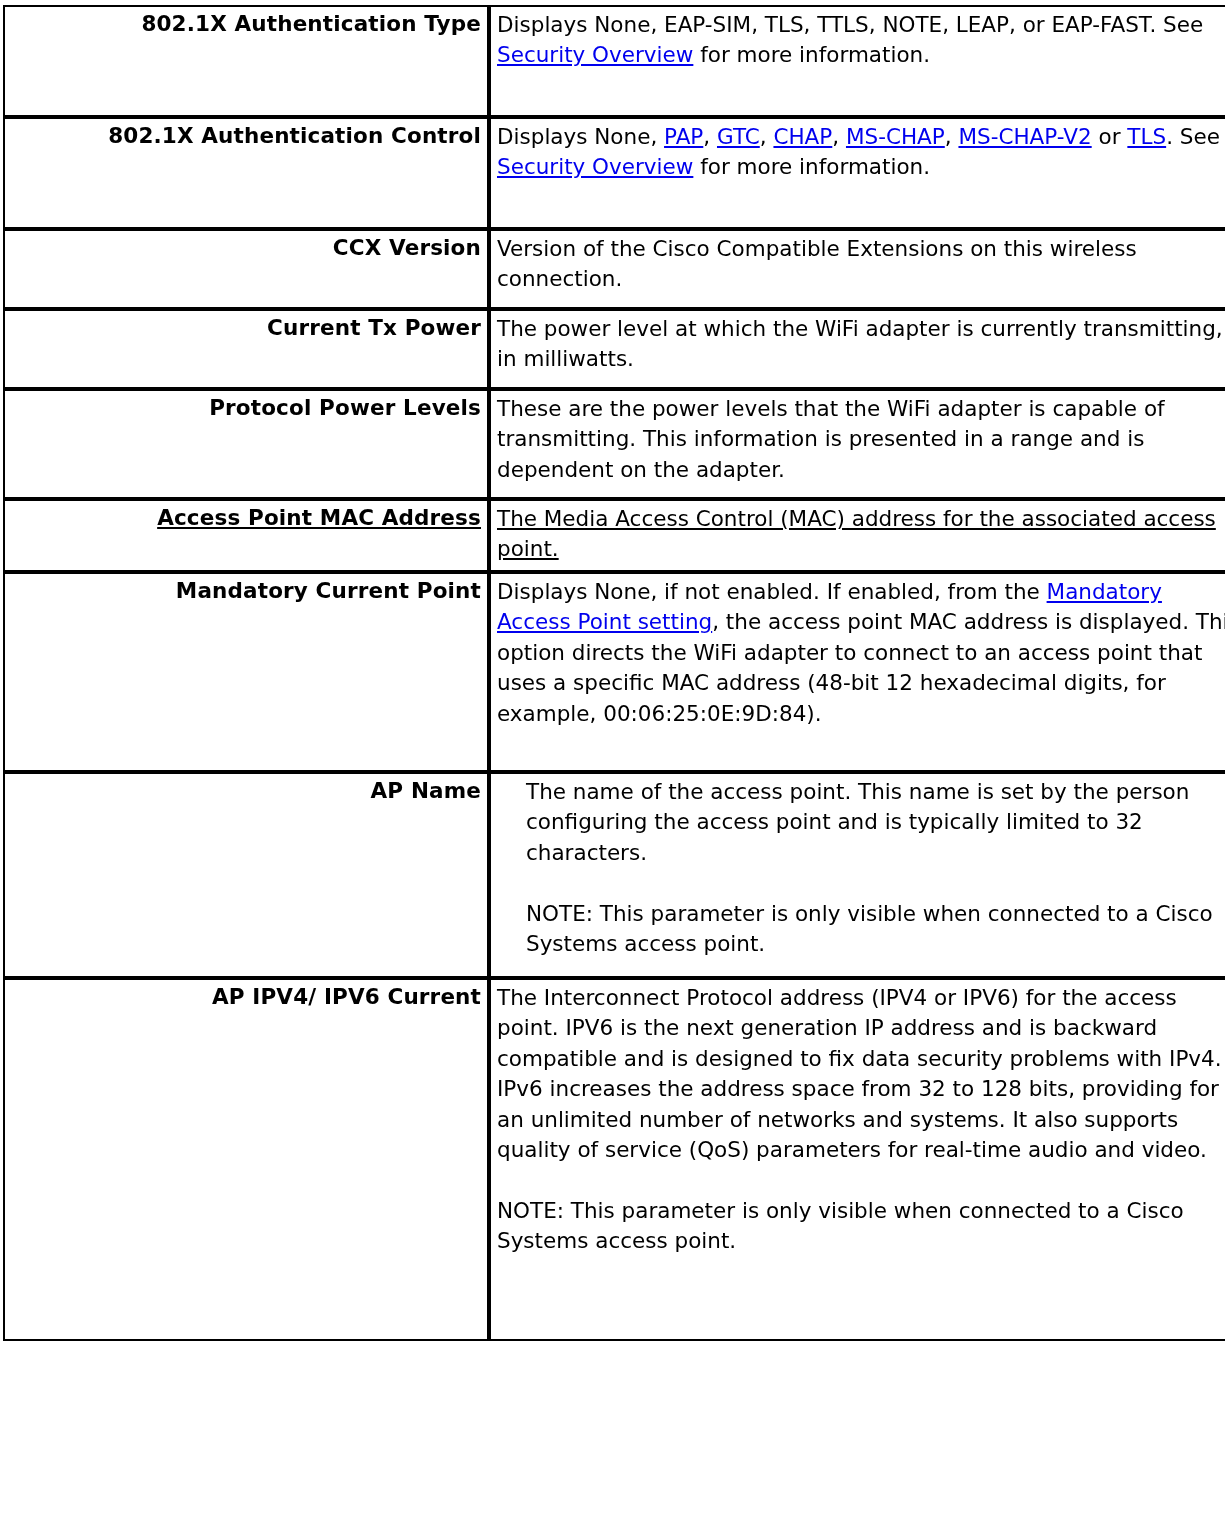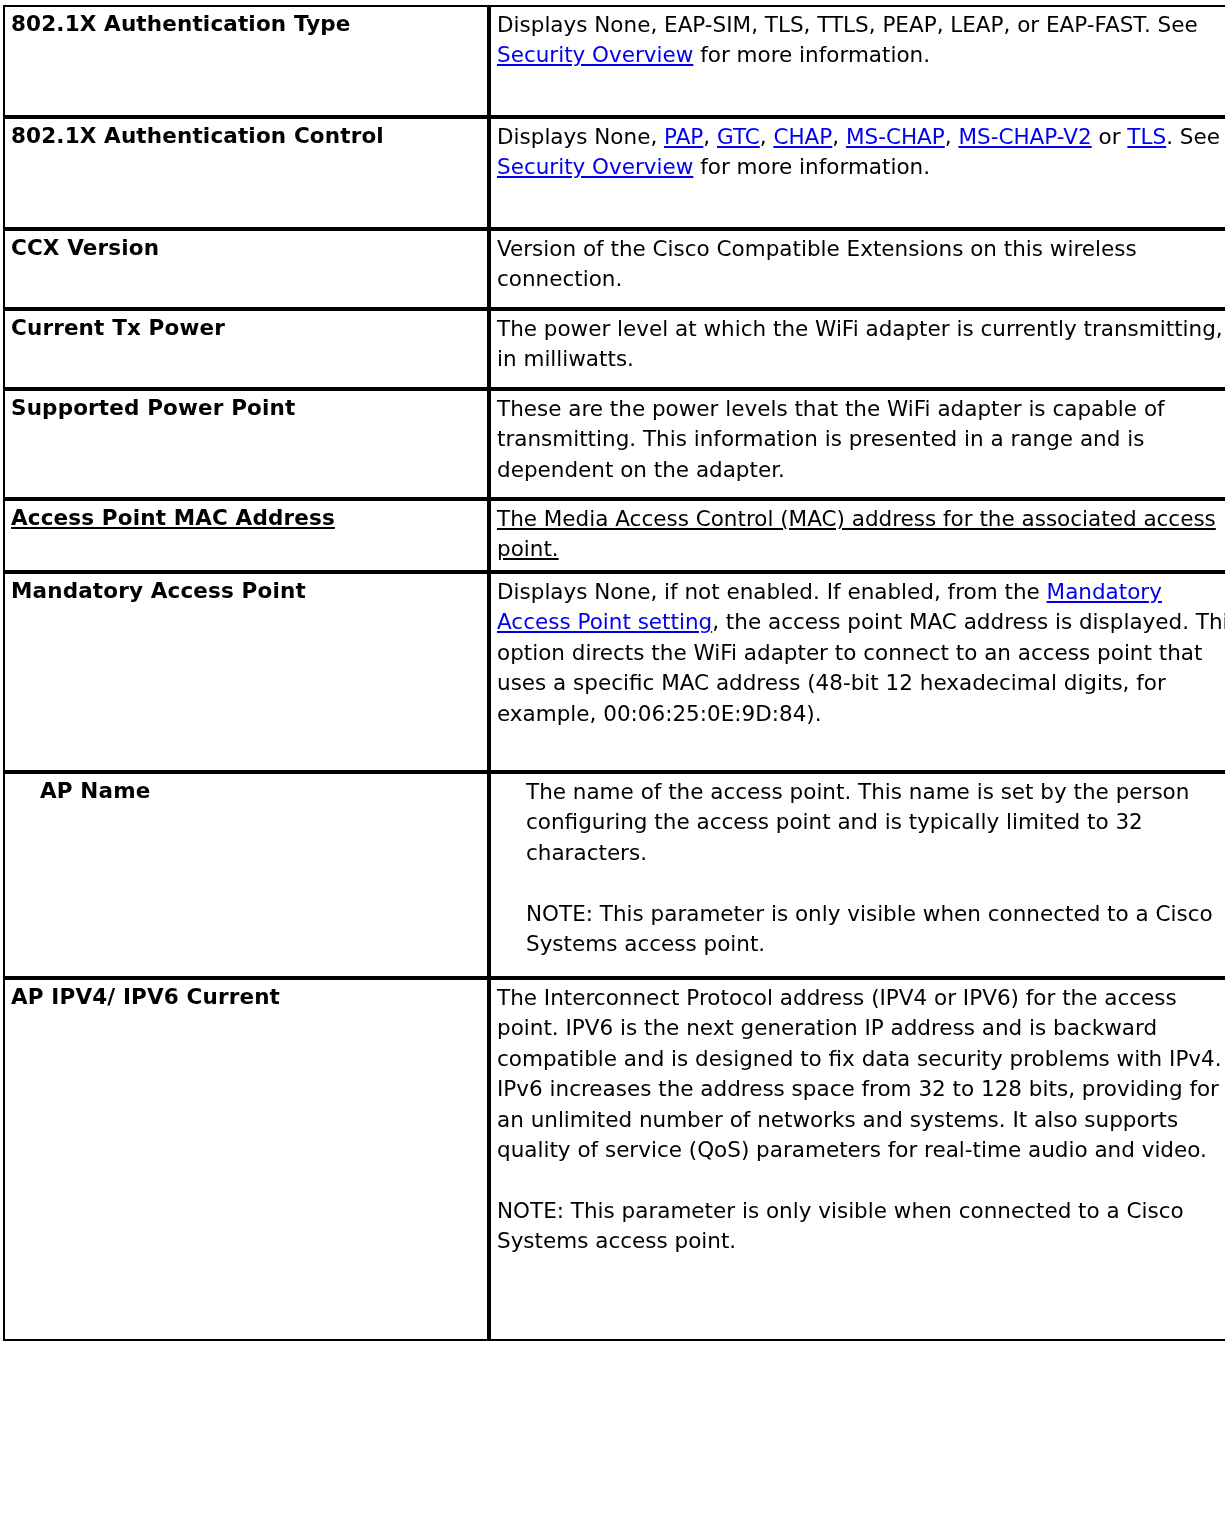--- a/index.html
+++ b/index.html
@@ -32,20 +32,21 @@
     vertical-align: top;
     padding: 3px 6px 5px 6px;
     background: #ffffff;
   }
   td.label-cell {
     width: 470px;
     font-weight: bold;
     font-size: 21.5px;
     line-height: 1.33;
     letter-spacing: 0.15px;
+    text-align: right;
   }
   td.desc-cell {
     width: 745px;
     font-weight: normal;
     font-size: 21.5px;
     line-height: 1.415;
   }
   td.desc-cell p {
     margin: 0;
   }
@@ -72,21 +73,21 @@
 </style>
 </head>
 <body>
 
 <div class="page">
   <table class="spec-table">
     <tbody id="table-body">
         <tr class="r0">
           <td class="label-cell">802.1X Authentication Type</td>
           <td class="desc-cell">
-            <p><span>Displays None, EAP-SIM, TLS, TTLS, PEAP, LEAP, or EAP-FAST. See </span><a class="doclink" href="#">Security Overview</a><span> for more information.</span></p>
+            <p><span>Displays None, EAP-SIM, TLS, TTLS, NOTE, LEAP, or EAP-FAST. See </span><a class="doclink" href="#">Security Overview</a><span> for more information.</span></p>
           </td>
         </tr>
         <tr class="r1">
           <td class="label-cell">802.1X Authentication Control</td>
           <td class="desc-cell">
             <p><span>Displays None, </span><a class="doclink" href="#">PAP</a><span>, </span><a class="doclink" href="#">GTC</a><span>, </span><a class="doclink" href="#">CHAP</a><span>, </span><a class="doclink" href="#">MS-CHAP</a><span>, </span><a class="doclink" href="#">MS-CHAP-V2</a><span> or </span><a class="doclink" href="#">TLS</a><span>. See </span><a class="doclink" href="#">Security Overview</a><span> for more information.</span></p>
           </td>
         </tr>
         <tr class="r2">
           <td class="label-cell">CCX Version</td>
@@ -94,33 +95,33 @@
             <p><span>Version of the Cisco Compatible Extensions on this wireless connection.</span></p>
           </td>
         </tr>
         <tr class="r3">
           <td class="label-cell">Current Tx Power</td>
           <td class="desc-cell">
             <p><span>The power level at which the WiFi adapter is currently transmitting, in milliwatts.</span></p>
           </td>
         </tr>
         <tr class="r4">
-          <td class="label-cell">Supported Power Point</td>
+          <td class="label-cell">Protocol Power Levels</td>
           <td class="desc-cell">
             <p><span>These are the power levels that the WiFi adapter is capable of transmitting. This information is presented in a range and is dependent on the adapter.</span></p>
           </td>
         </tr>
         <tr class="r5">
           <td class="label-cell">Access Point MAC Address</td>
           <td class="desc-cell">
             <p><span>The Media Access Control (MAC) address for the associated access point.</span></p>
           </td>
         </tr>
         <tr class="r6">
-          <td class="label-cell">Mandatory Access Point</td>
+          <td class="label-cell">Mandatory Current Point</td>
           <td class="desc-cell">
             <p><span>Displays None, if not enabled. If enabled, from the </span><a class="doclink" href="#">Mandatory Access Point setting</a><span>, the access point MAC address is displayed. This option directs the WiFi adapter to connect to an access point that uses a specific MAC address (48-bit 12 hexadecimal digits, for example, 00:06:25:0E:9D:84).</span></p>
           </td>
         </tr>
         <tr class="r7">
           <td class="label-cell">AP Name</td>
           <td class="desc-cell">
             <p><span>The name of the access point. This name is set by the person configuring the access point and is typically limited to 32 characters.</span></p>
             <span class="blank-line"></span>
             <p><span class="note-label">NOTE</span><span>: This parameter is only visible when connected to a Cisco Systems access point.</span></p>

